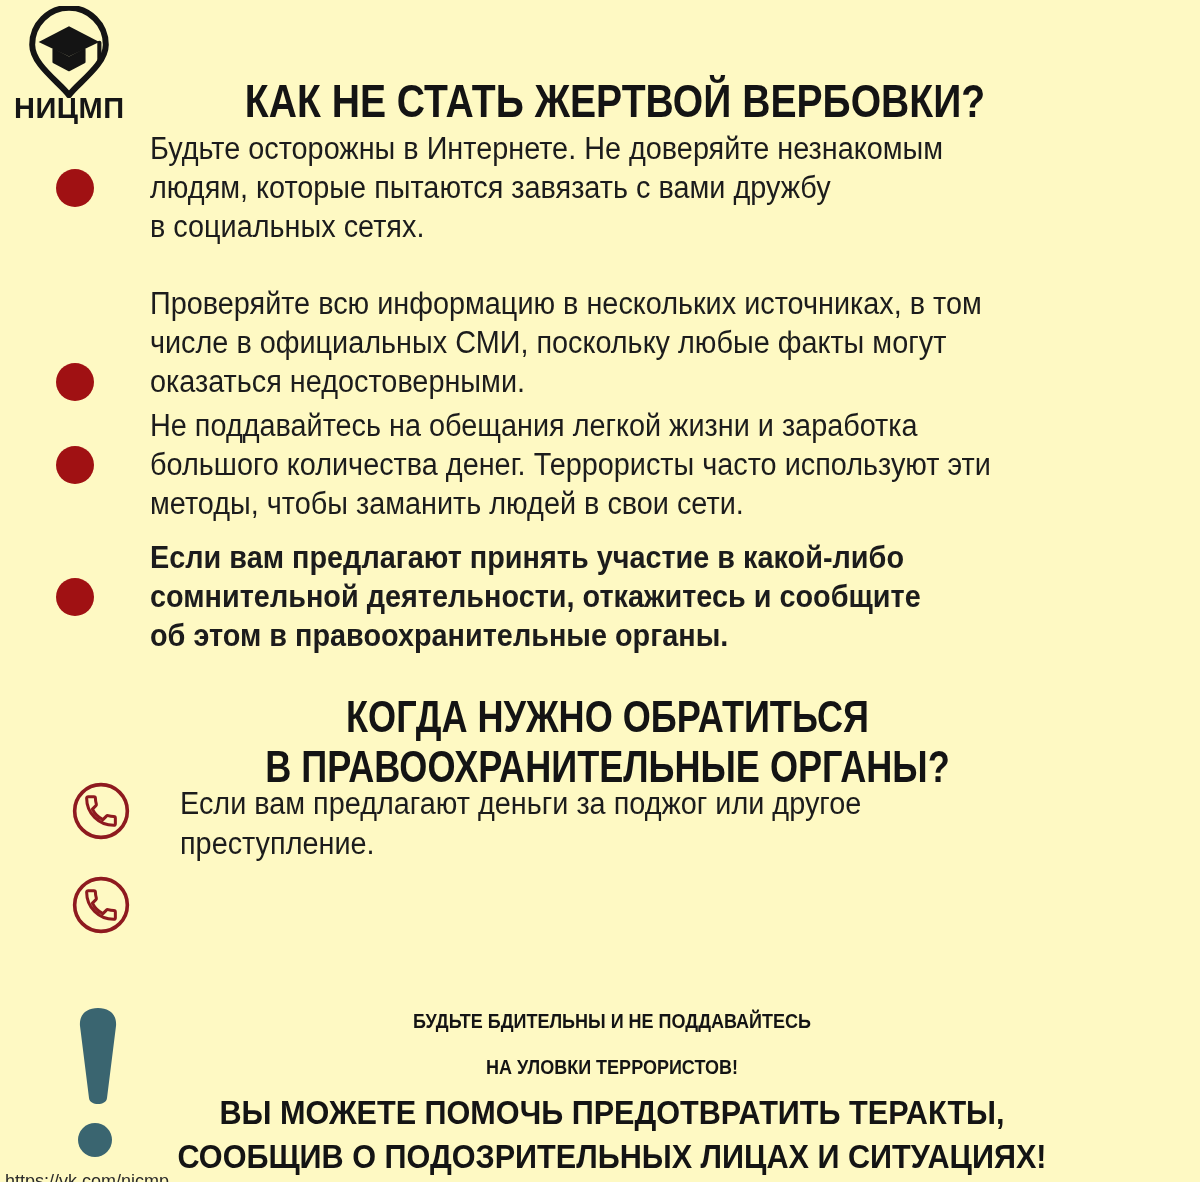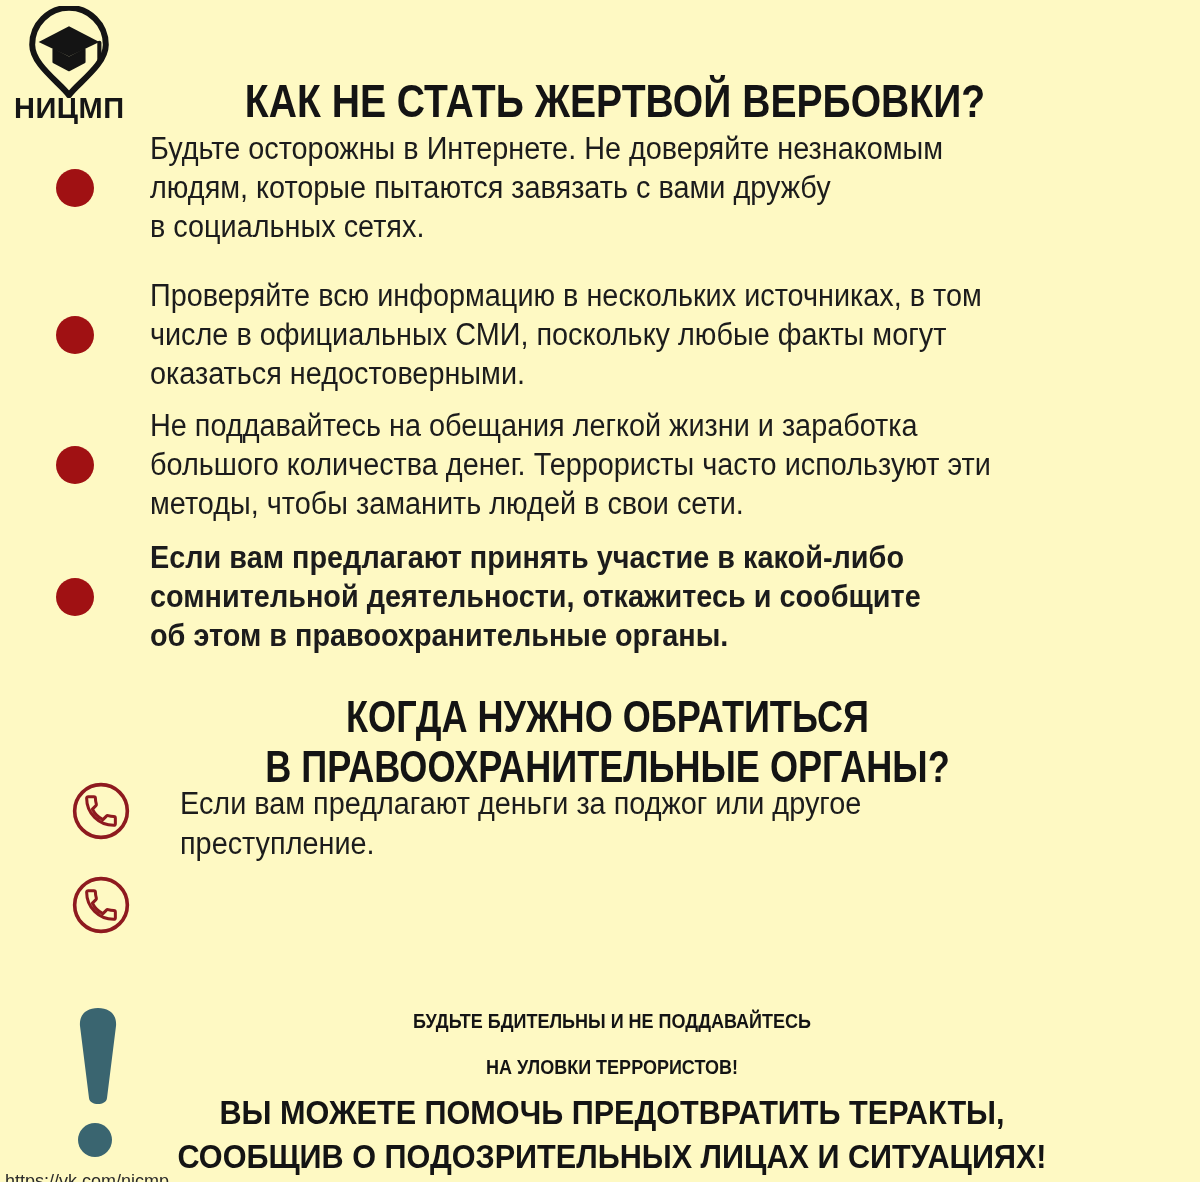--- a/index.html
+++ b/index.html
@@ -26,21 +26,21 @@
     position:absolute;left:30px;right:0;top:76px;
     text-align:center;font-weight:bold;font-size:46px;line-height:50px;
     color:#141414;
   }
 
   
   .tip{position:absolute;left:56px;width:1010px;display:flex;align-items:center;}
   .tip-dot{flex:0 0 38px;width:38px;height:38px;margin-right:56px;}
   .tip-text{font-size:31px;line-height:39px;flex:1;}
   .tip1{top:129px;}
-  .tip2{top:276px;}
+  .tip2{top:284px;align-items:flex-end;}
   .tip3{top:406px;}
   .tip4{top:538px;font-weight:bold;}
 
   
   .heading2{
     position:absolute;left:0;right:0;top:692px;
     text-align:center;font-weight:bold;font-size:44px;line-height:50px;
     color:#141414;
   }
   .heading2 .cond-c{transform:scaleX(0.82);}

